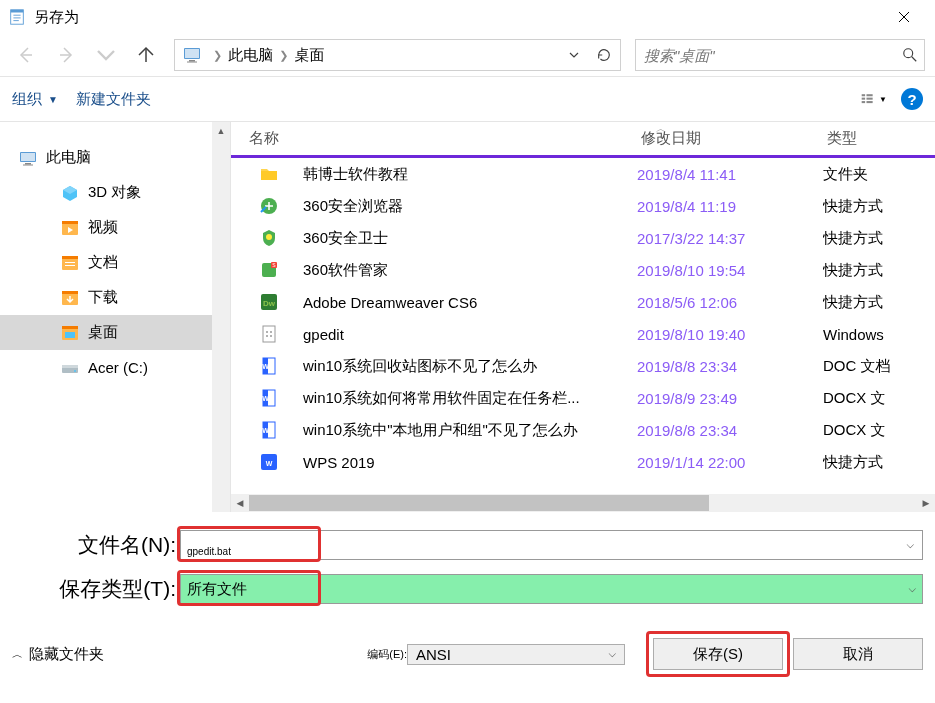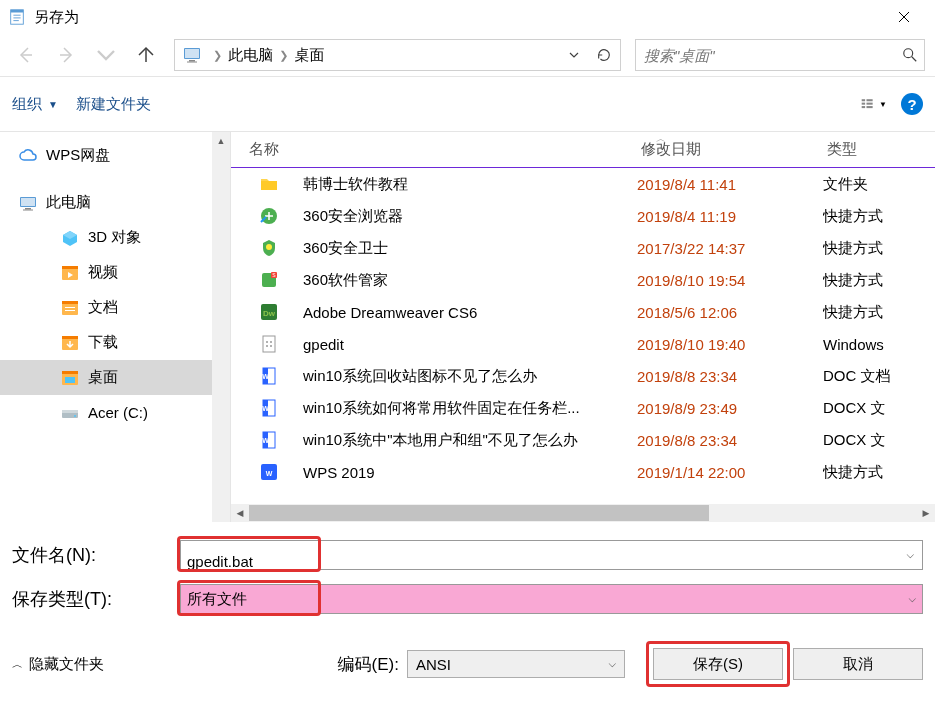--- a/index.html
+++ b/index.html
@@ -21,78 +21,78 @@
     .addressbar .folder-icon { width: 22px; height: 22px; margin: 0 4px; }
     .crumb-sep { color: #888; font-size: 11px; margin: 0 6px; }
     .crumb { font-size: 15px; }
     .addr-right { margin-left: auto; display: flex; align-items: center; gap: 2px; }
     .addr-btn { width: 28px; height: 28px; display: flex; align-items: center; justify-content: center; cursor: pointer; }
     .searchbox { width: 290px; height: 32px; border: 1px solid #d0d0d0; display: flex; align-items: center; margin-left: 6px; }
     .searchbox input { border: none; outline: none; flex: 1; padding: 0 8px; font-size: 15px; color: #666; font-style: italic; }
     .searchbox .search-icon { width: 28px; height: 28px; display: flex; align-items: center; justify-content: center; cursor: pointer; }
 
     
-    .toolbarrow { height: 56px; border-top: 1px solid #e5e5e5; border-bottom: 1px solid #e5e5e5; display: flex; align-items: center; padding: 0 12px; gap: 18px; }
+    .toolbarrow { height: 46px; border-top: 1px solid #e5e5e5; border-bottom: 1px solid #e5e5e5; display: flex; align-items: center; padding: 0 12px; gap: 18px; }
     .toolbtn { display: flex; align-items: center; gap: 4px; cursor: pointer; color: #1a4e8a; font-size: 15px; }
     .toolbtn .caret { font-size: 10px; margin-left: 2px; }
     .tool-right { margin-left: auto; display: flex; align-items: center; gap: 14px; }
     .view-icon { width: 26px; height: 22px; display: flex; align-items: center; justify-content: center; cursor: pointer; }
     .help-icon { width: 22px; height: 22px; border-radius: 50%; background: #0078d7; color: #fff; display: flex; align-items: center; justify-content: center; font-size: 15px; font-weight: bold; cursor: pointer; }
 
     
     .mainarea { display: flex; height: 390px; }
     .sidebar { width: 230px; height: 100%; overflow: hidden; position: relative; }
     .sidebar-scroll { position: absolute; right: 0; top: 0; width: 18px; height: 100%; background: #f0f0f0; }
     .sidebar-scroll-btn { height: 18px; background: #f0f0f0; display: flex; align-items: center; justify-content: center; font-size: 9px; color: #606060; }
     .tree { padding: 6px 0; }
     .tree-item { display: flex; align-items: center; height: 35px; padding-left: 18px; cursor: pointer; font-size: 15px; }
     .tree-item.indent1 { padding-left: 60px; }
     .tree-item.selected { background: #d8d8d8; }
     .tree-item .ticon { width: 20px; height: 20px; margin-right: 8px; flex-shrink: 0; }
 
     .sidebar-divider { width: 1px; background: #e5e5e5; }
 
     .filepane { flex: 1; display: flex; flex-direction: column; position: relative; }
-    .columns { display: flex; height: 36px; border-bottom: 1px solid #6d28d9; font-size: 15px; color: #535353; }
+    .columns { display: flex; height: 36px; border-bottom: 3px solid #6d28d9; font-size: 15px; color: #535353; }
     .col { display: flex; align-items: center; padding-left: 18px; }
     .col-name { width: 392px; }
     .col-date { width: 186px; font-family: Liberation Serif, serif; }
     .col-type { flex: 1; }
     .sort-caret { margin: 0 auto; font-size: 10px; color: #888; position: absolute; left: 425px; top: 0; }
     .colhead-wrap { position: relative; }
 
     .filerows { overflow: hidden; }
     .filerow { display: flex; height: 32px; align-items: center; font-size: 15px; cursor: pointer; }
     .filerow .ficon { width: 20px; height: 20px; margin-left: 28px; margin-right: 24px; flex-shrink: 0; }
     .filerow .fname { width: 334px; white-space: nowrap; overflow: hidden; text-overflow: ellipsis; }
-    .filerow .fdate { width: 186px; color: #c2410c; }
+    .filerow .fdate { width: 186px; color: #8b5cf6; }
     .filerow .ftype { flex: 1; white-space: nowrap; overflow: hidden; }
 
     .hscroll { height: 18px; background: #f0f0f0; display: flex; align-items: center; margin-top: auto; }
     .hscroll-btn { width: 18px; height: 18px; display: flex; align-items: center; justify-content: center; font-size: 9px; color: #606060; }
     .hscroll-track { flex: 1; height: 18px; position: relative; }
     .hscroll-thumb { position: absolute; left: 0; top: 1px; height: 16px; width: 460px; background: #c2c2c2; }
 
     
     .formarea { padding: 18px 12px 0 12px; background: #fff; }
     .formrow { display: flex; align-items: center; margin-bottom: 14px; }
-    .formlabel { width: 168px; padding-right: 26px; font-size: 18px; }
+    .formlabel { width: 168px; text-align: right; padding-right: 4px; font-size: 21px; }
     .formfield { flex: 1; height: 30px; border: 1px solid #999; display: flex; align-items: center; padding: 0 6px; background: #fff; position: relative; }
-    .formfield.dropdown { background: #f9a8d4; }
-    .formfield input { border: none; outline: none; width: 100%; font-size: 15px; background: transparent; margin-top: 12px; }
+    .formfield.dropdown { background: #86efac; }
+    .formfield input { border: none; outline: none; width: 100%; font-size: 10px; background: transparent; margin-top: 12px; }
     .formfield .dd-text { font-size: 15px; }
     .formfield .dd-caret { margin-left: auto; font-size: 10px; color: #555; }
 
     .redbox { position: absolute; border: 3px solid #e03131; border-radius: 4px; pointer-events: none; }
 
     .bottomrow { display: flex; align-items: center; padding: 20px 12px 14px 12px; }
     .hidefolder { display: flex; align-items: center; gap: 6px; font-size: 15px; cursor: pointer; }
     .hidefolder .caret { font-size: 11px; }
-    .enc-label { margin-left: auto; font-size: 17px; margin-right: 8px; }
-    .enc-dd { width: 218px; height: 28px; border: 1px solid #adadad; background: #efefef; display: flex; align-items: center; padding: 0 8px; font-size: 15px; margin-right: 18px; }
+    .enc-label { margin-left: auto; font-size: 11px; }
+    .enc-dd { width: 218px; height: 21px; border: 1px solid #adadad; background: #efefef; display: flex; align-items: center; padding: 0 8px; font-size: 15px; margin-right: 18px; }
     .enc-dd .dd-caret { margin-left: auto; font-size: 10px; color: #555; }
     .btn { width: 130px; height: 32px; border: 1px solid #adadad; background: #efefef; display: flex; align-items: center; justify-content: center; font-size: 15px; cursor: pointer; margin-left: 10px; position: relative; }
   </style>
 </head>
 <body>
 
 <div class="titlebar">
   <span class="titlebar-icon">
     <svg viewBox="0 0 20 20">
         <rect x="3" y="2" width="14" height="16" fill="#fff" stroke="#5a9bd5" stroke-width="1"></rect>
@@ -191,26 +191,20 @@
         </svg>
         <span class="caret" style="font-size:8px;margin-left:3px;">▼</span>
       </span>
     <span class="help-icon">?</span>
   </div>
 </div>
 
 <div class="mainarea">
   <div class="sidebar">
     <div class="tree" id="tree">
-        <div class="tree-item">
-          <span class="ticon"><svg viewBox="0 0 20 20">
-              <path d="M6 14 a4 4 0 0 1 0-8 a5 5 0 0 1 9 2 a3 3 0 0 1 0 6 Z" fill="none" stroke="#3a8ee6" stroke-width="1.5"></path>
-            </svg></span>
-          <span>WPS网盘</span>
-        </div>
         <div style="height: 12px;"></div>
         <div class="tree-item">
           <span class="ticon"><svg viewBox="0 0 20 20">
               <rect x="2" y="4" width="16" height="10" fill="#5a9bd5" rx="1"></rect>
               <rect x="3" y="5" width="14" height="8" fill="#cfe2f3"></rect>
               <rect x="7" y="15" width="6" height="1.5" fill="#888"></rect>
               <rect x="5" y="16.5" width="10" height="1" fill="#888"></rect>
             </svg></span>
           <span>此电脑</span>
         </div>

